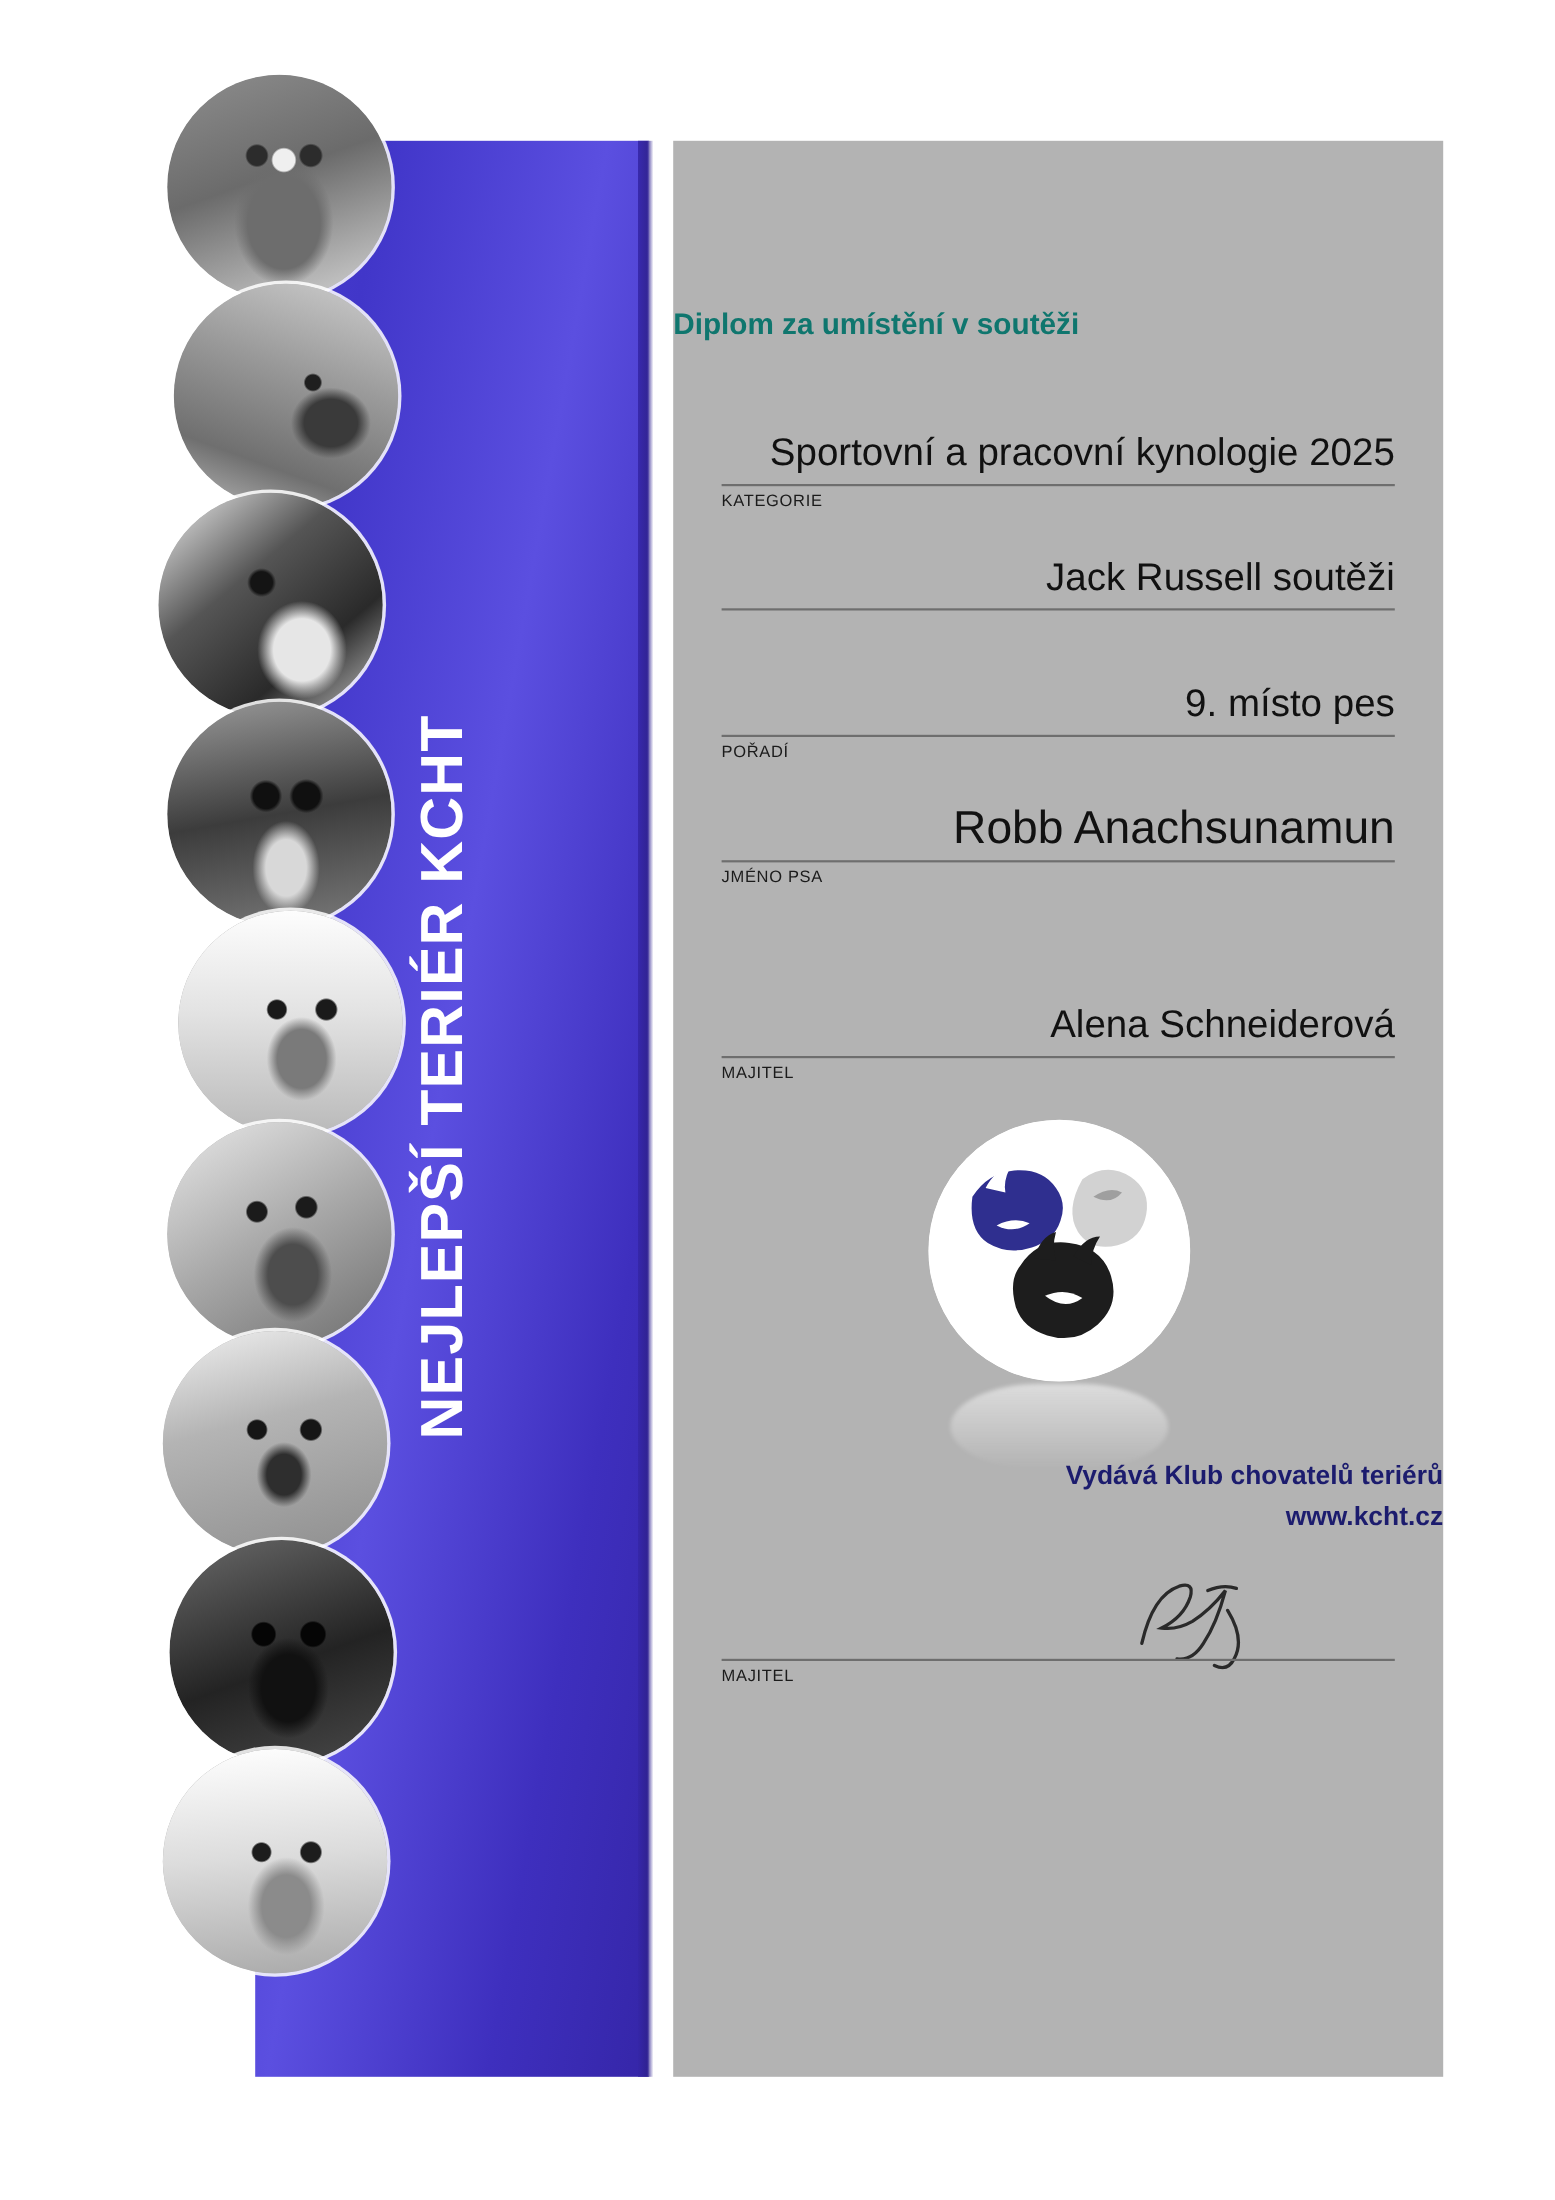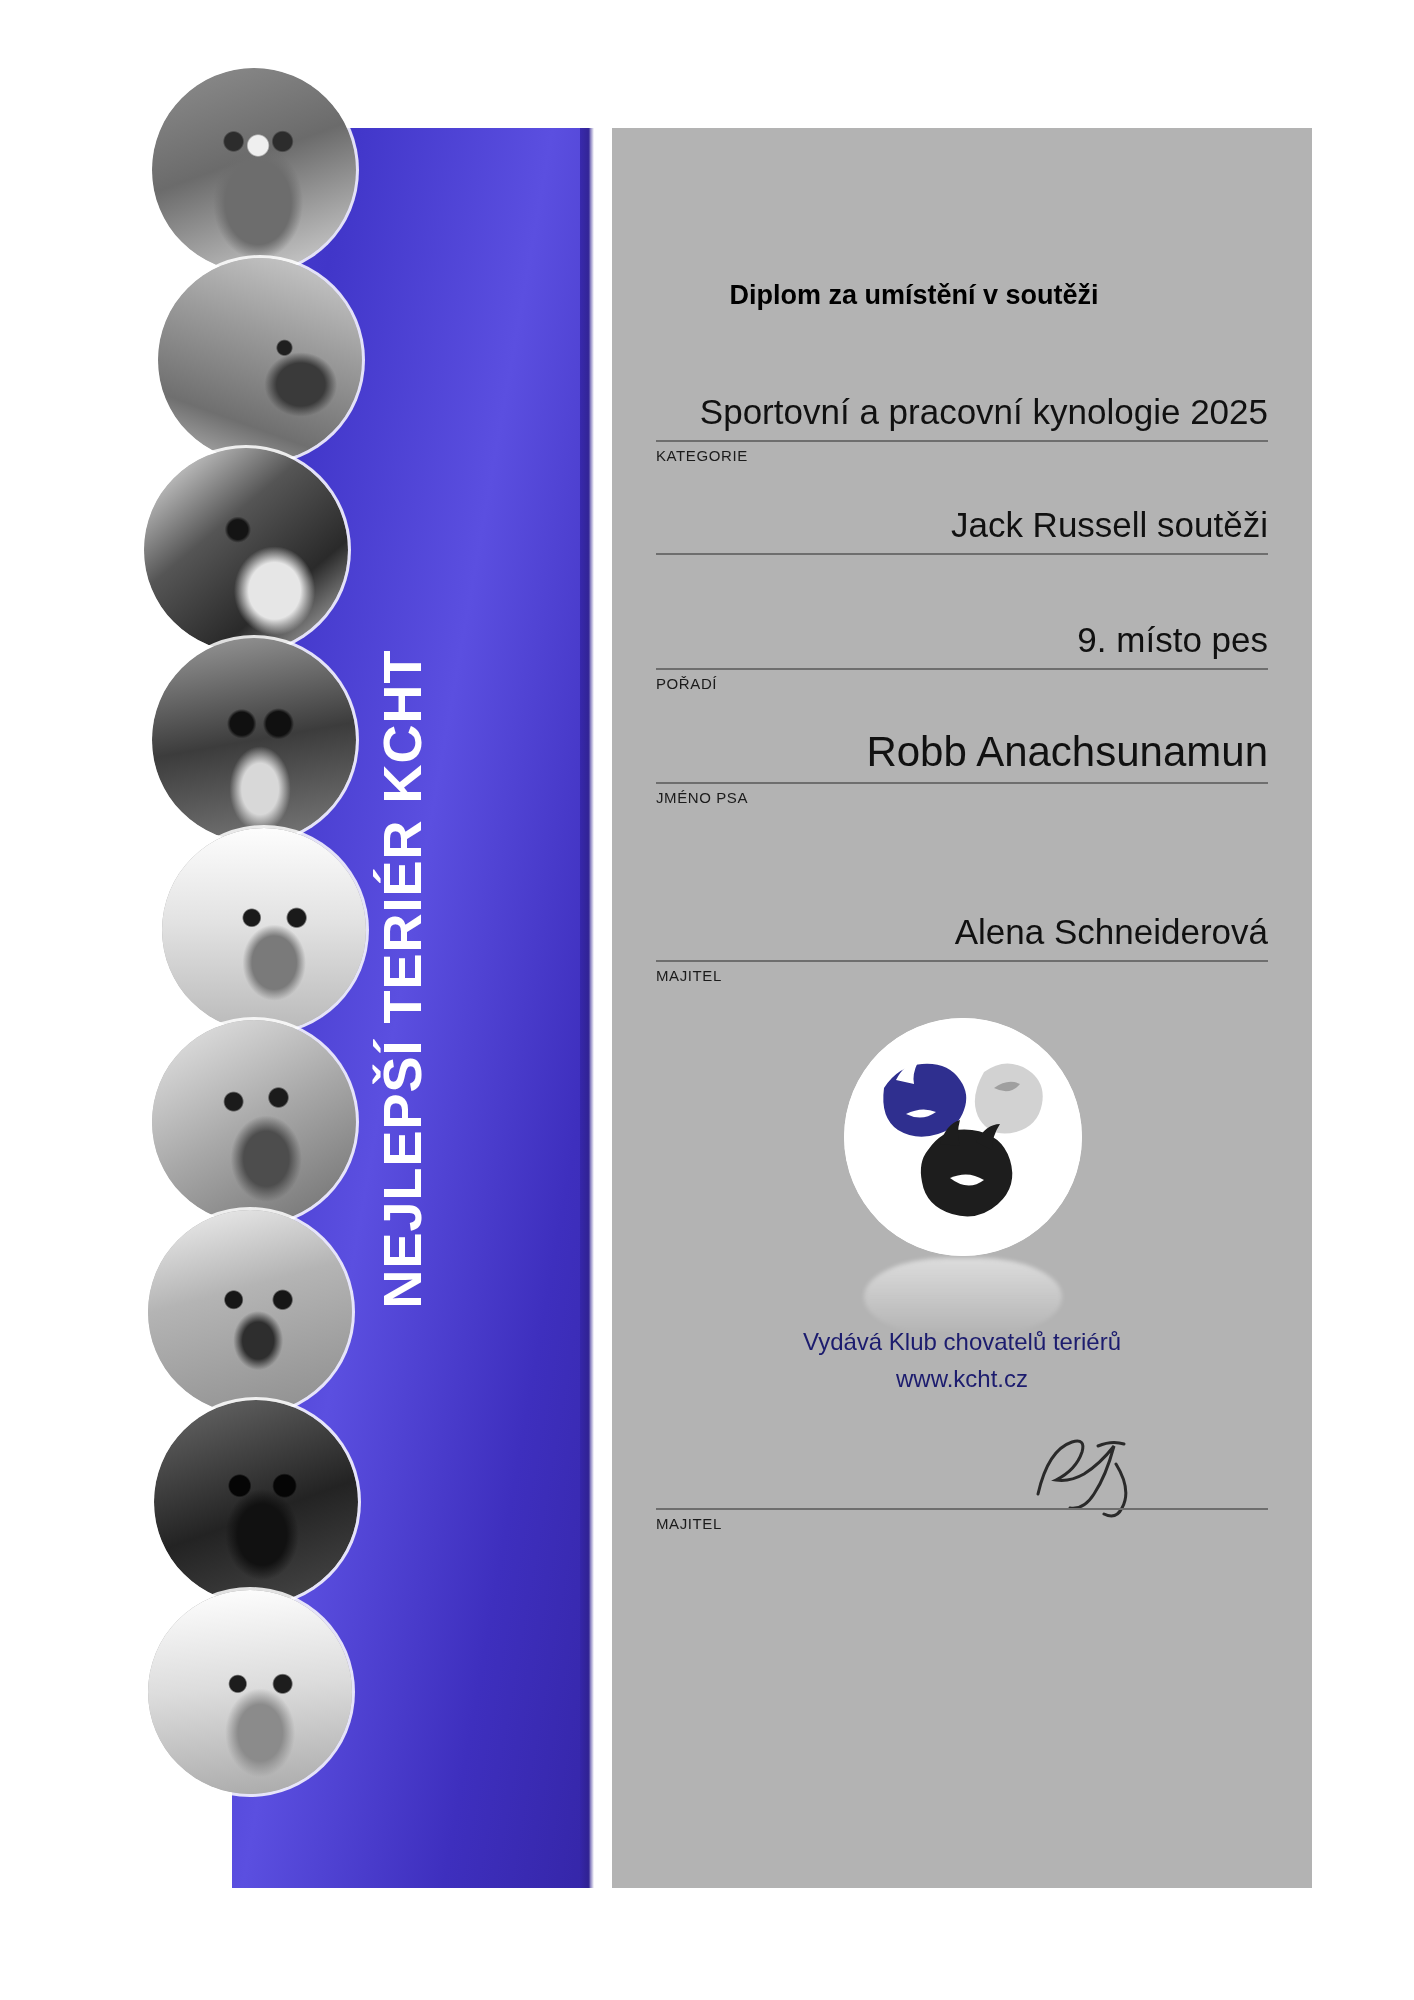--- a/index.html
+++ b/index.html
@@ -141,24 +141,24 @@
     top: 128px;
     width: 700px;
     height: 1760px;
   }
 
   .diploma-head {
     position: absolute;
     left: 0;
     top: 152px;
     width: 604px;
-    text-align: center;
+    text-align: left;
     font-size: 27px;
     font-weight: bold;
-    color: #000000;
+    color: #0f766e;
   }
 
   .field {
     position: absolute;
     left: 44px;
     width: 612px;
   }
   .field .value {
     text-align: right;
     font-size: 35px;
@@ -217,23 +217,23 @@
     background: linear-gradient(180deg, rgba(255,255,255,.55), rgba(255,255,255,0));
     border-radius: 50% / 60%;
     filter: blur(2px);
   }
 
   .publisher {
     position: absolute;
     left: 0;
     top: 1195px;
     width: 700px;
-    text-align: center;
+    text-align: right;
     font-size: 24px;
-    font-weight: normal;
+    font-weight: bold;
     color: #1c1c6e;
     line-height: 1.55;
   }
 
   .signature {
     position: absolute;
     left: 400px;
     top: 1300px;
     width: 180px;
     height: 90px;

